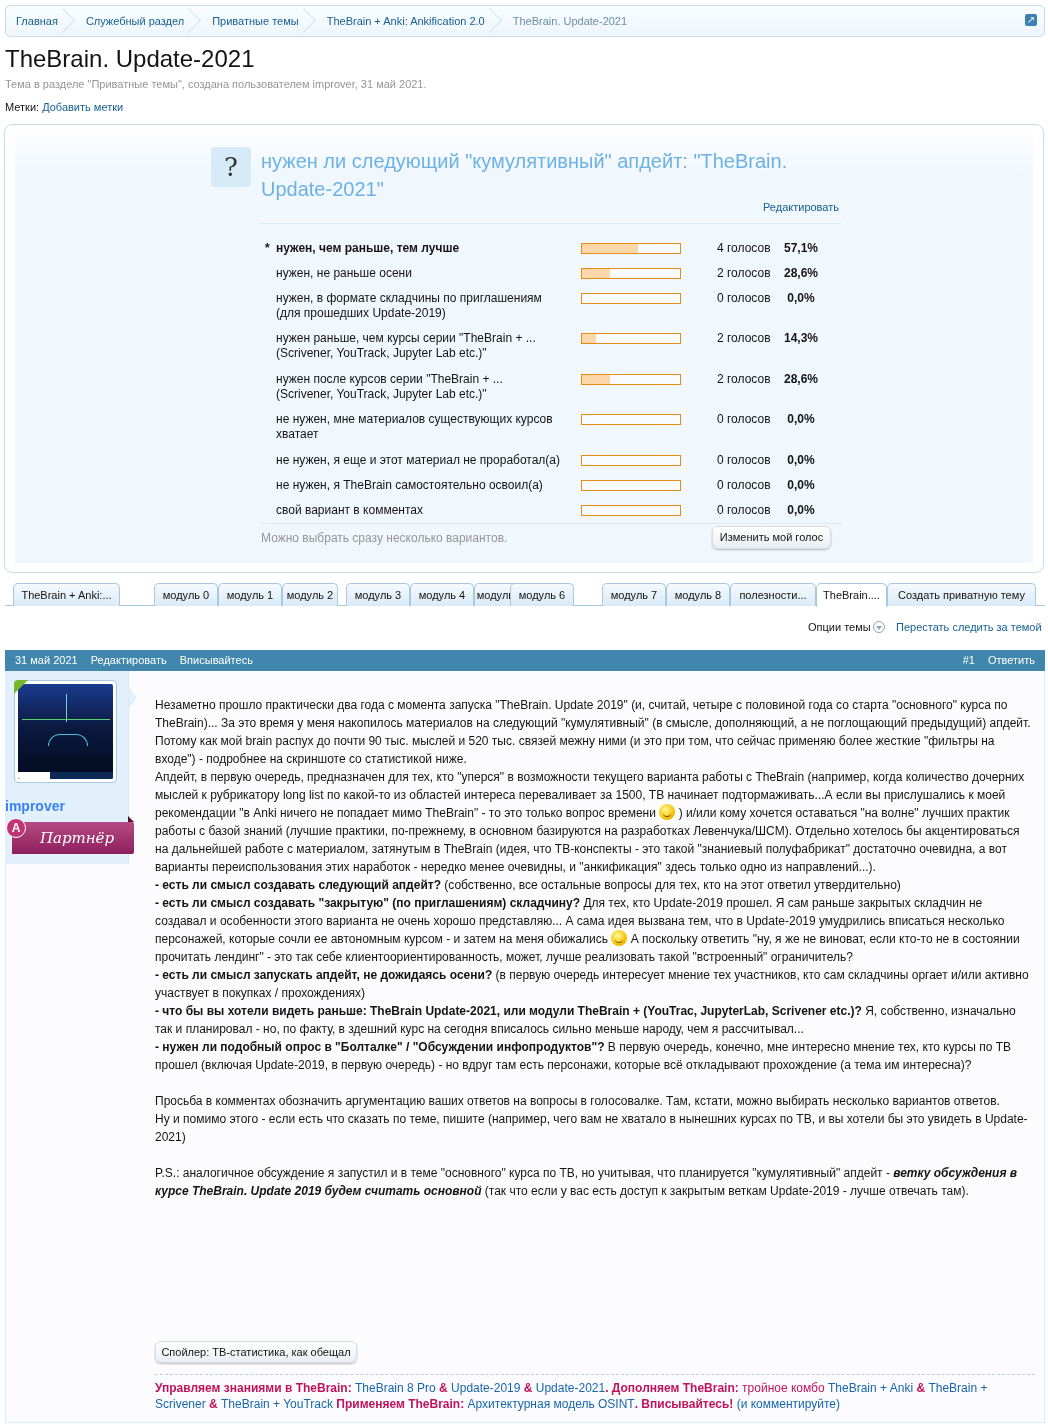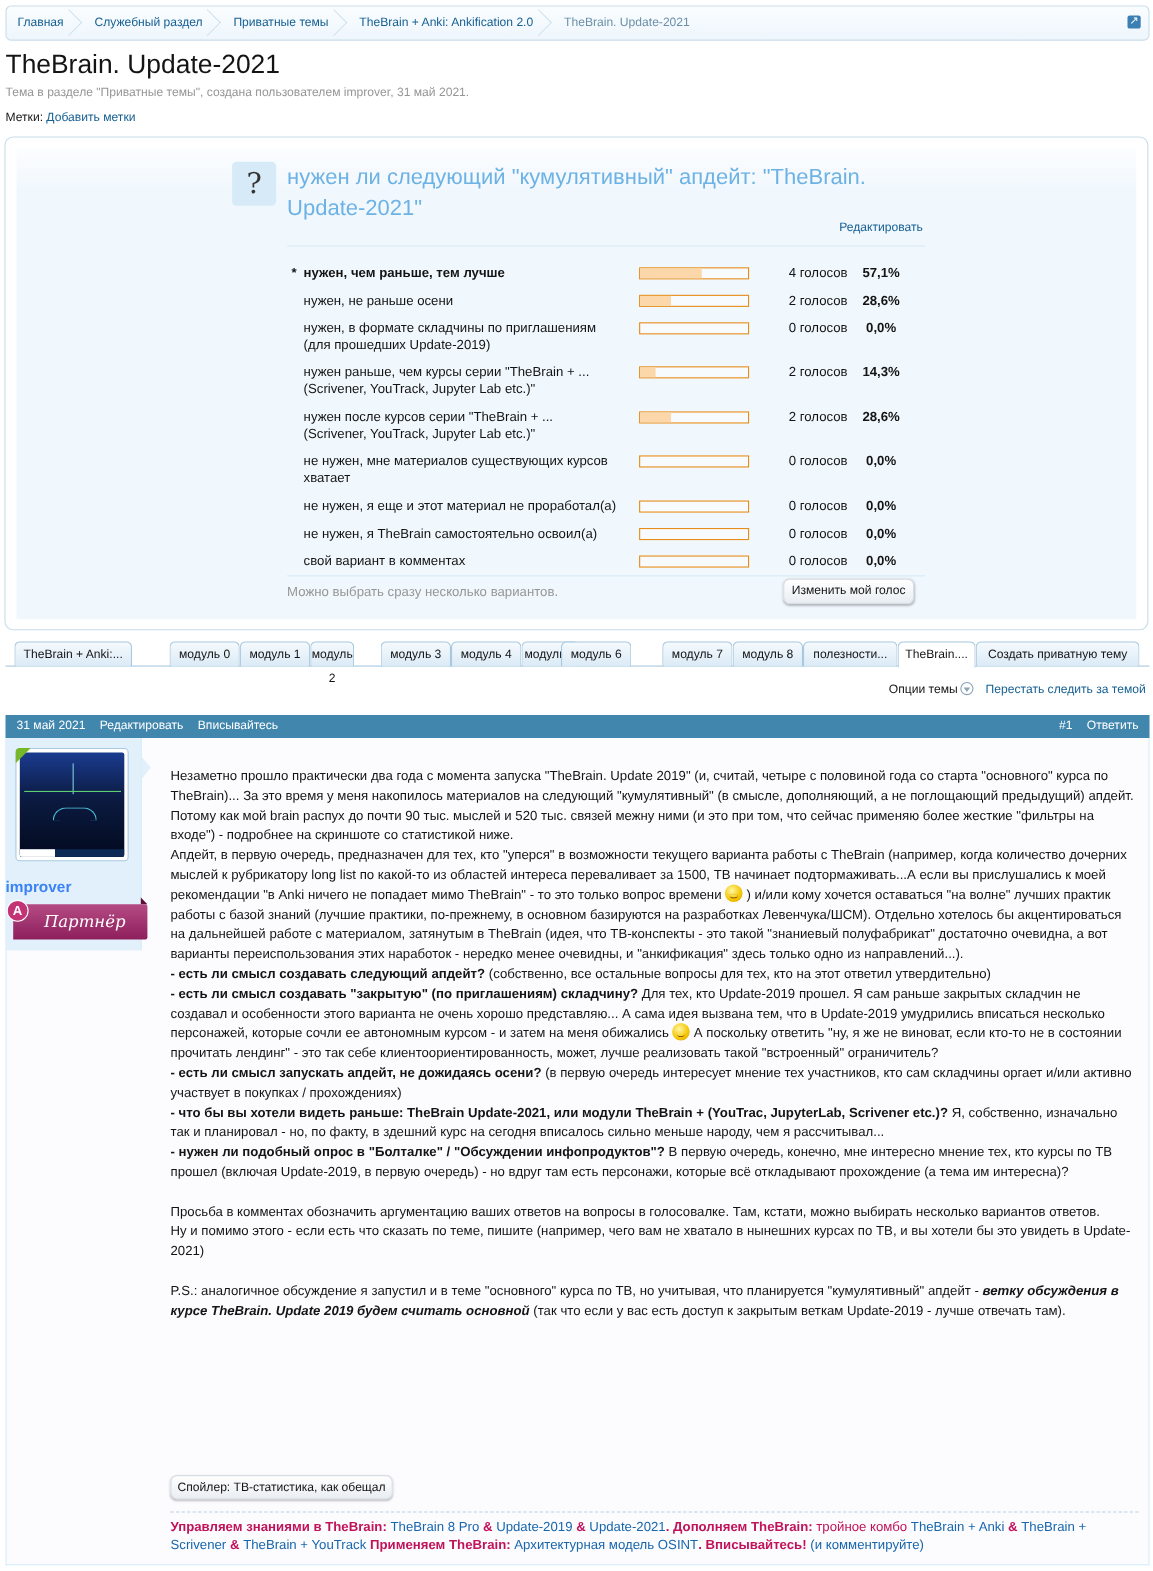--- a/index.html
+++ b/index.html
@@ -286,21 +286,21 @@
     <div class="poll-sep-bot" style="top:388px"></div>
     <div class="poll-note" style="top:396px">Можно выбрать сразу несколько вариантов.</div>
     <div class="btn change-vote">Изменить мой голос</div>
   </div>
 </div>
 
 <div class="tabs-line"></div>
 <div class="tab" style="left:13px;width:107px">TheBrain + Anki:...</div>
 <div class="tab" style="left:154px;width:64px">модуль 0</div>
 <div class="tab" style="left:218px;width:64px">модуль 1</div>
-<div class="tab" style="left:282px;width:40px">модуль 2</div>
+<div class="tab" style="left:282px;width:56px">модуль 2</div>
 <div class="tab" style="left:346px;width:64px">модуль 3</div>
 <div class="tab" style="left:410px;width:64px">модуль 4</div>
 <div class="tab" style="left:474px;width:52px">модуль 5</div>
 <div class="tab" style="left:510px;width:64px">модуль 6</div>
 <div class="tab" style="left:602px;width:64px">модуль 7</div>
 <div class="tab" style="left:666px;width:64px">модуль 8</div>
 <div class="tab" style="left:730px;width:86px">полезности...</div>
 <div class="tab active" style="left:816px;width:71px">TheBrain....</div>
 <div class="tab" style="left:887px;width:149px">Создать приватную тему</div>
 

